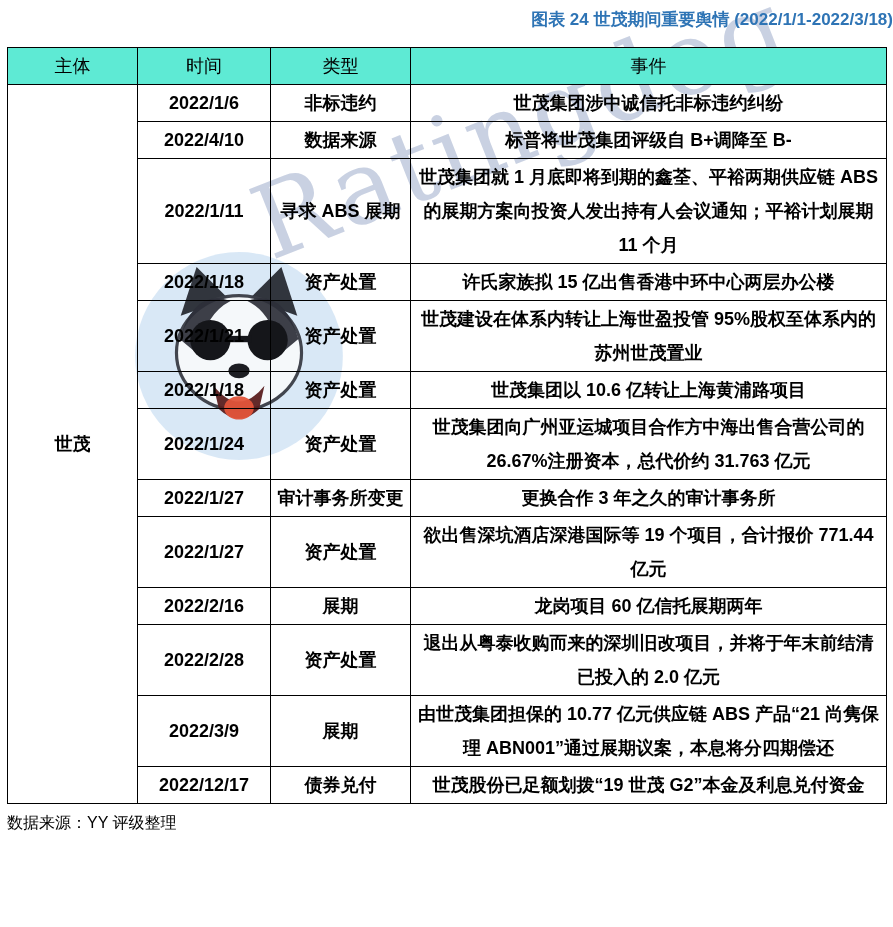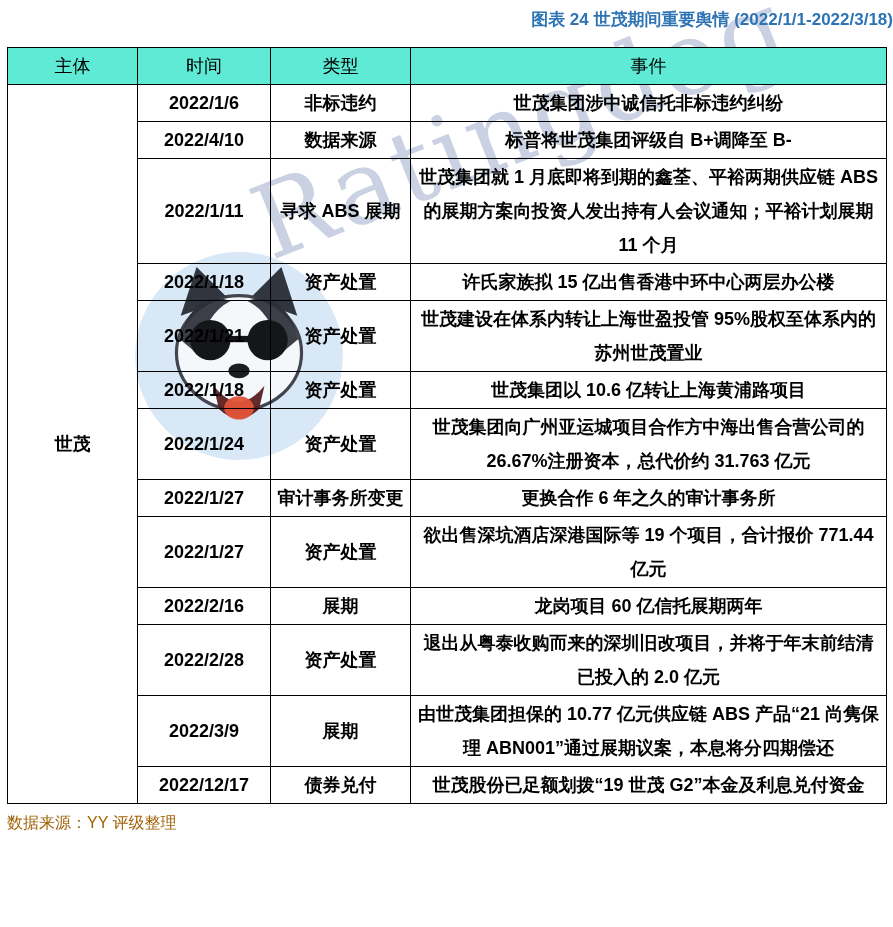--- a/index.html
+++ b/index.html
@@ -74,21 +74,21 @@
   td.cell-type { padding: 1px 12px; }
   td.cell-event {
     text-align: left;
     padding: 1px 8px;
   }
   
   .source-note {
     position: relative; z-index: 1;
     margin: 9px 0 0 7px;
     font-size: 16px;
-    color: #a16207;
+    color: #000000;
   }
 </style>
 </head>
 <body>
 
 <div class="page">
 
   <div class="watermark">
     <svg class="wm-logo" viewBox="0 0 200 200" xmlns="http://www.w3.org/2000/svg">
       <circle cx="100" cy="100" r="98" fill="#BAD6EF" opacity="0.55"></circle>
@@ -157,21 +157,21 @@
         <td class="cell-event">世茂集团以 10.6 亿转让上海黄浦路项目</td>
       </tr>
       <tr>
         <td>2022/1/24</td>
         <td class="cell-type">资产处置</td>
         <td class="cell-event">世茂集团向广州亚运城项目合作方中海出售合营公司的 26.67%注册资本，总代价约 31.763 亿元</td>
       </tr>
       <tr>
         <td>2022/1/27</td>
         <td class="cell-type">审计事务所变更</td>
-        <td class="cell-event">更换合作 6 年之久的审计事务所</td>
+        <td class="cell-event">更换合作 3 年之久的审计事务所</td>
       </tr>
       <tr>
         <td>2022/1/27</td>
         <td class="cell-type">资产处置</td>
         <td class="cell-event">欲出售深坑酒店深港国际等 19 个项目，合计报价 771.44 亿元</td>
       </tr>
       <tr>
         <td>2022/2/16</td>
         <td class="cell-type">展期</td>
         <td class="cell-event">龙岗项目 60 亿信托展期两年</td>

